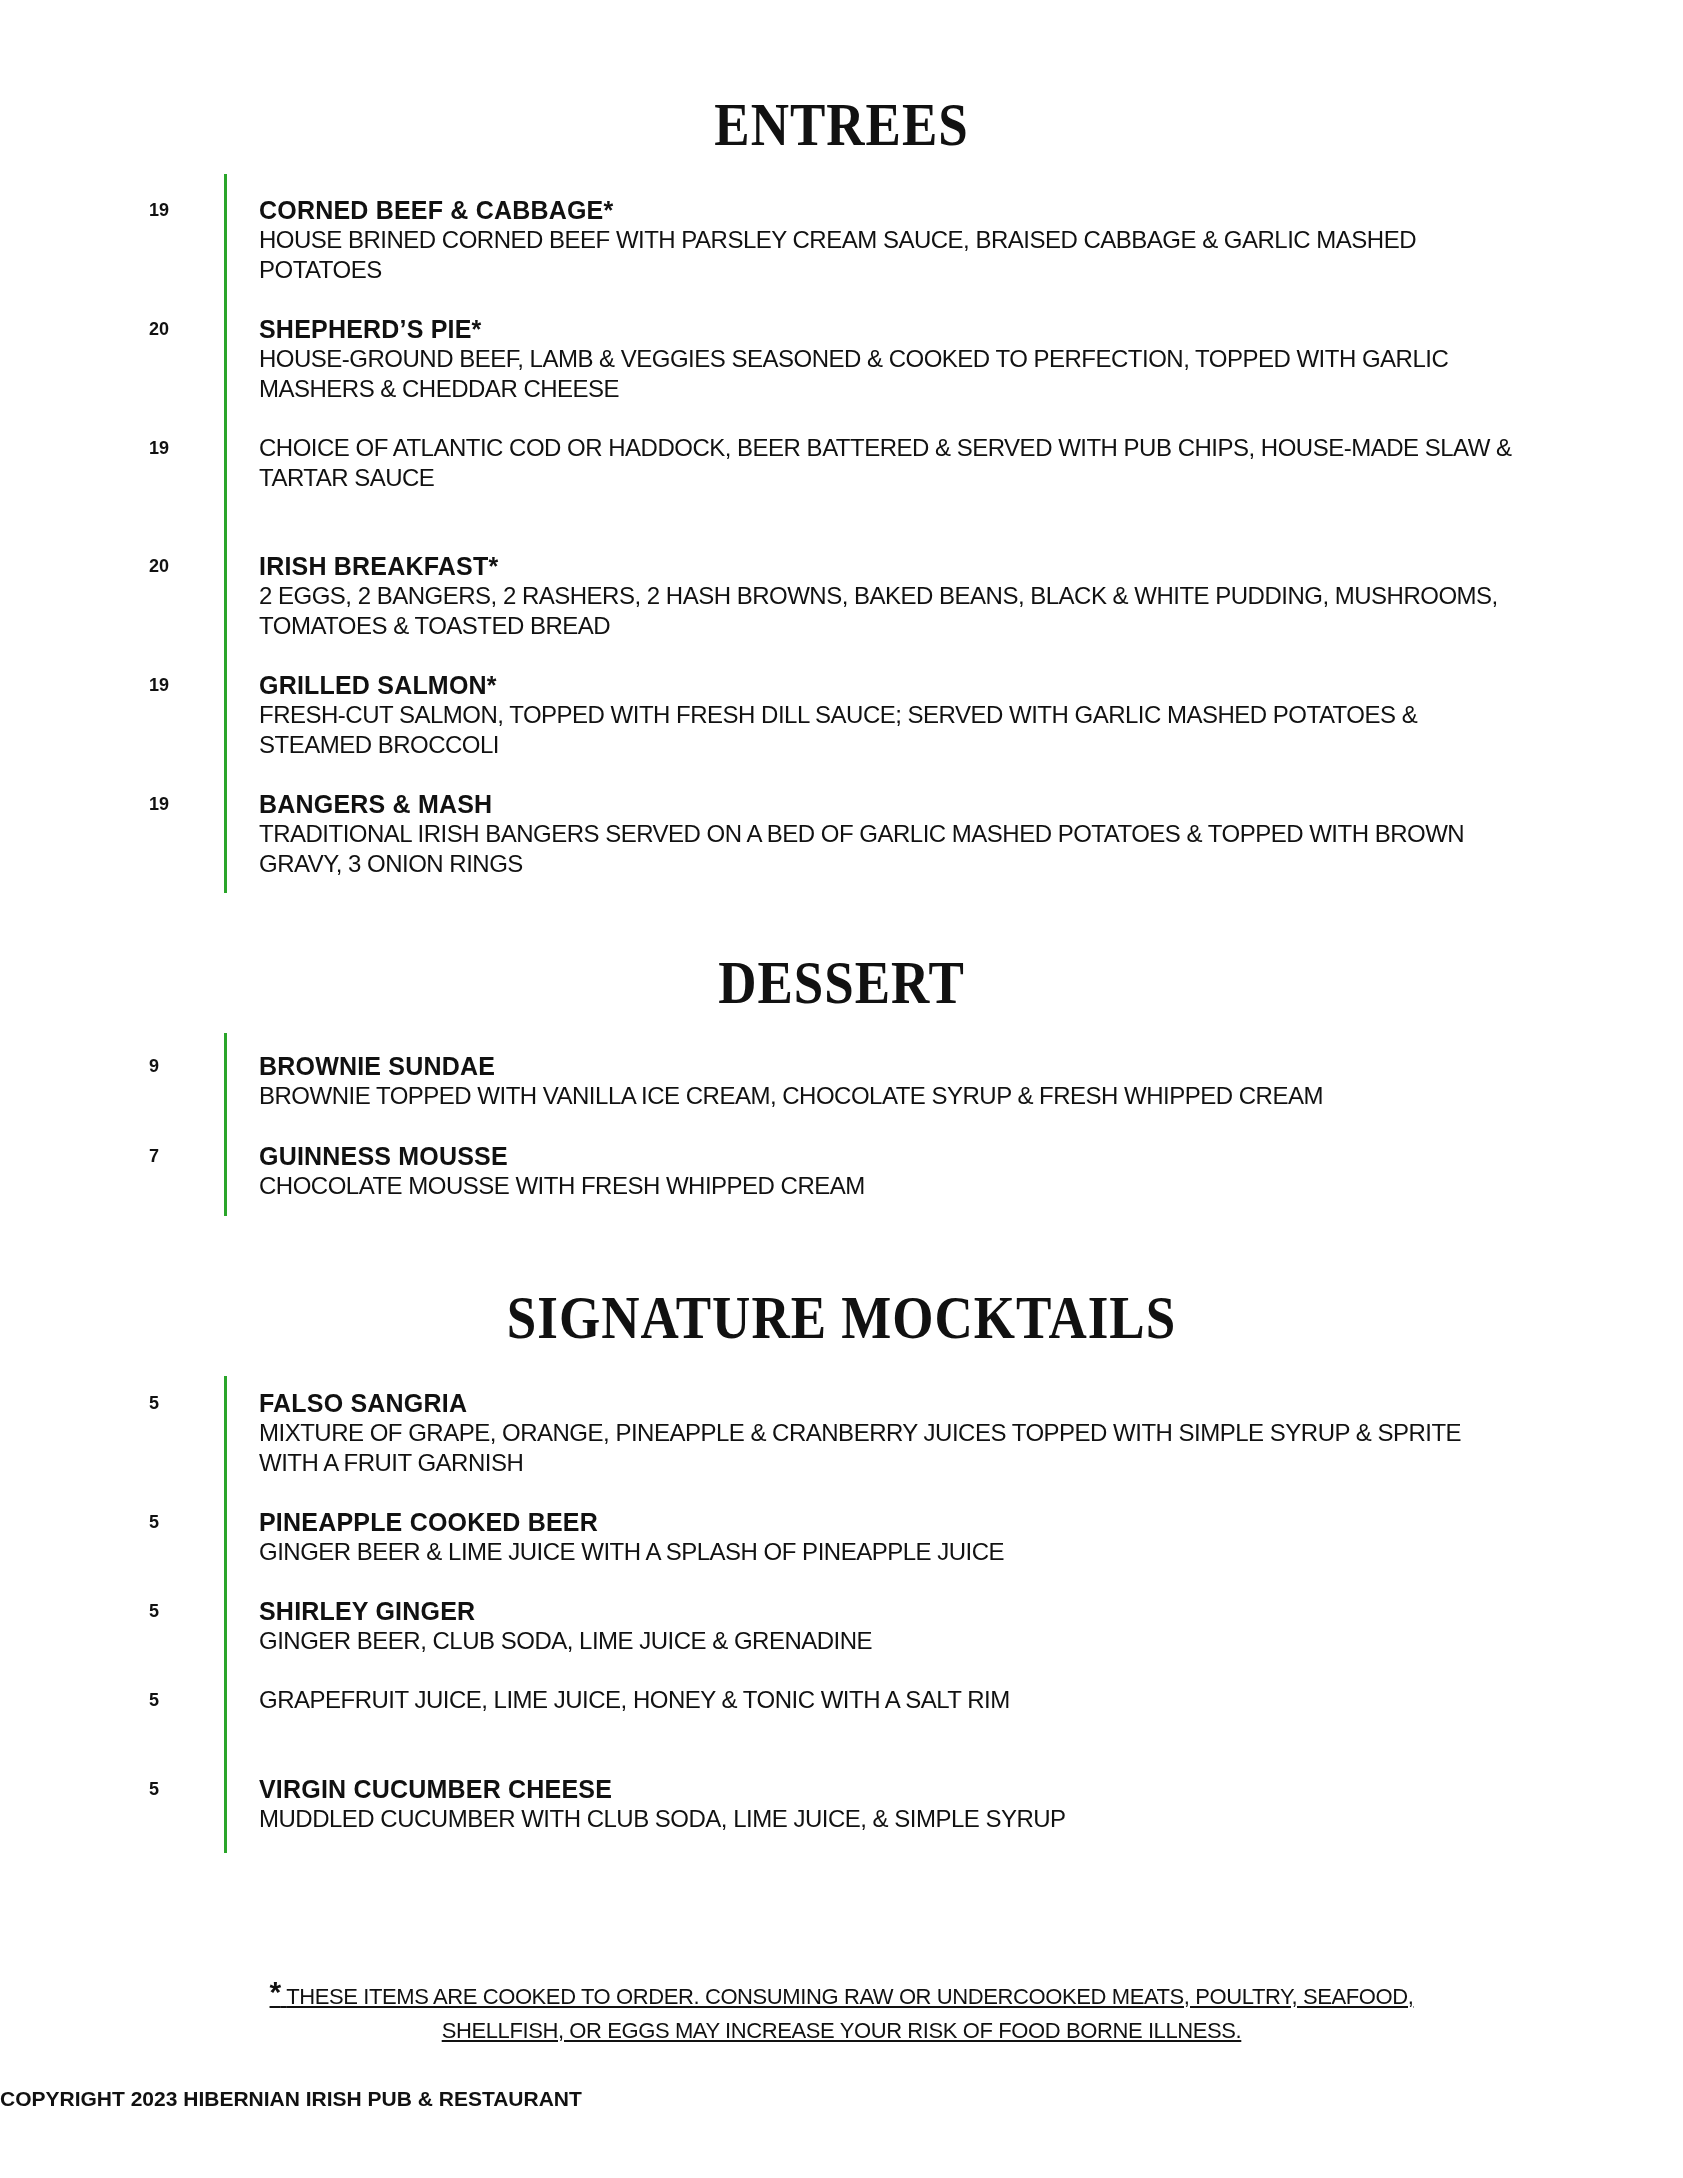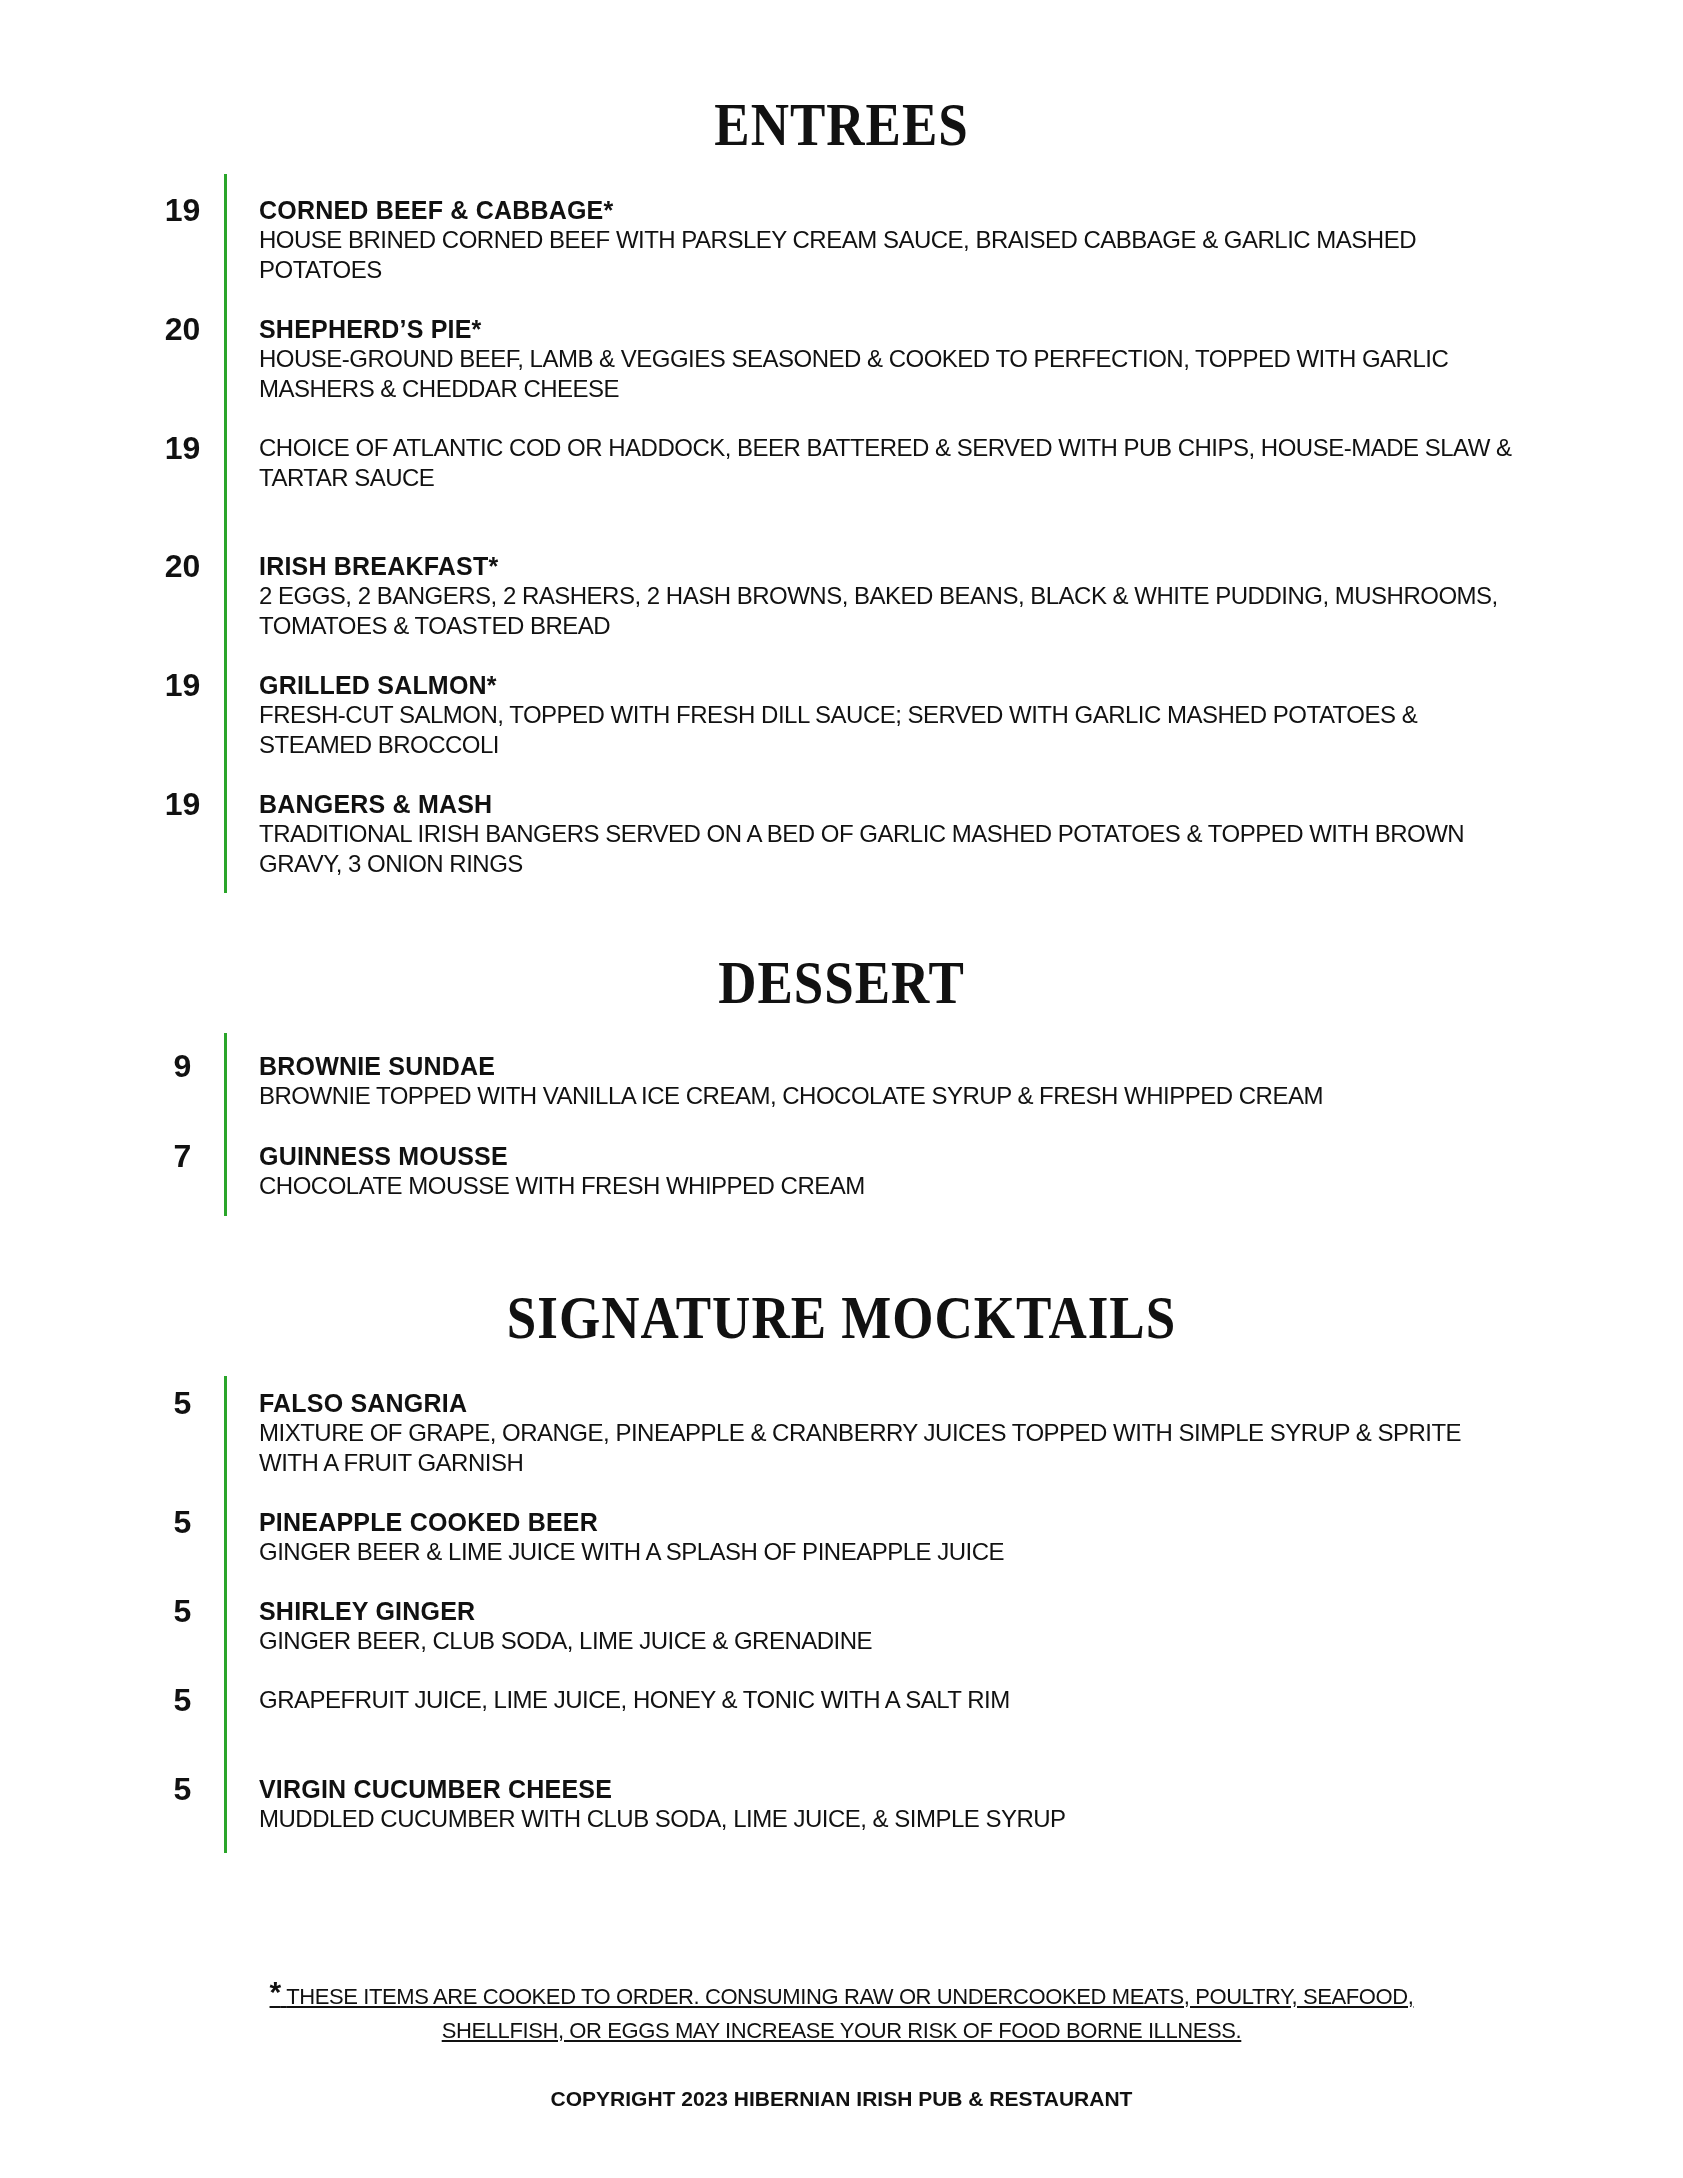--- a/index.html
+++ b/index.html
@@ -1,27 +1,27 @@
 <!DOCTYPE html>
 <html><head>
 <meta charset="utf-8">
 <style>
   html, body { margin:0; padding:0; background:#ffffff; }
   body { width:1683px; height:2178px; position:relative; font-family:"Liberation Sans", sans-serif; color:#111; }
   .section-title { position:absolute; left:0; width:1683px; text-align:center; font-family:"Liberation Serif", serif; font-weight:bold; font-size:53px; letter-spacing:1px; transform:scaleY(1.15); margin:0; }
   .section { position:absolute; left:0; width:1683px; }
   .green-bar { position:absolute; left:224px; width:3px; background:#2aa52a; }
   .item { position:absolute; left:0; width:1683px; }
-  .price { position:absolute; left:157px; width:51px; text-align:center; font-weight:bold; font-size:32px; line-height:30px; }
+  .price { position:absolute; left:149px; width:51px; text-align:left; font-weight:bold; font-size:18px; line-height:30px; }
   .item-body { position:absolute; left:259px; width:1267px; }
   .name { font-weight:bold; font-size:25px; line-height:30px; letter-spacing:0.2px; }
   .desc { font-size:24px; line-height:30px; letter-spacing:-0.5px; }
   .footnote { position:absolute; left:0; width:1683px; text-align:center; font-size:22px; line-height:34px; letter-spacing:-0.4px; }
   .footnote .star { font-weight:bold; font-size:30px; vertical-align:top; line-height:24px; }
-  .copyright { position:absolute; left:0; width:1683px; top:2087px; text-align:center; font-weight:bold; font-size:21px; }
+  .copyright { position:absolute; left:0; width:1683px; top:2087px; font-weight:bold; font-size:21px; }
 </style>
 </head>
 <body>
 
 <h1 class="section-title" style="top:94px;">ENTREES</h1>
 <div class="section">
   <div class="green-bar" style="top:174px;height:719px;"></div>
 
   <div class="item" style="top:195px;">
     <div class="price">19</div>

